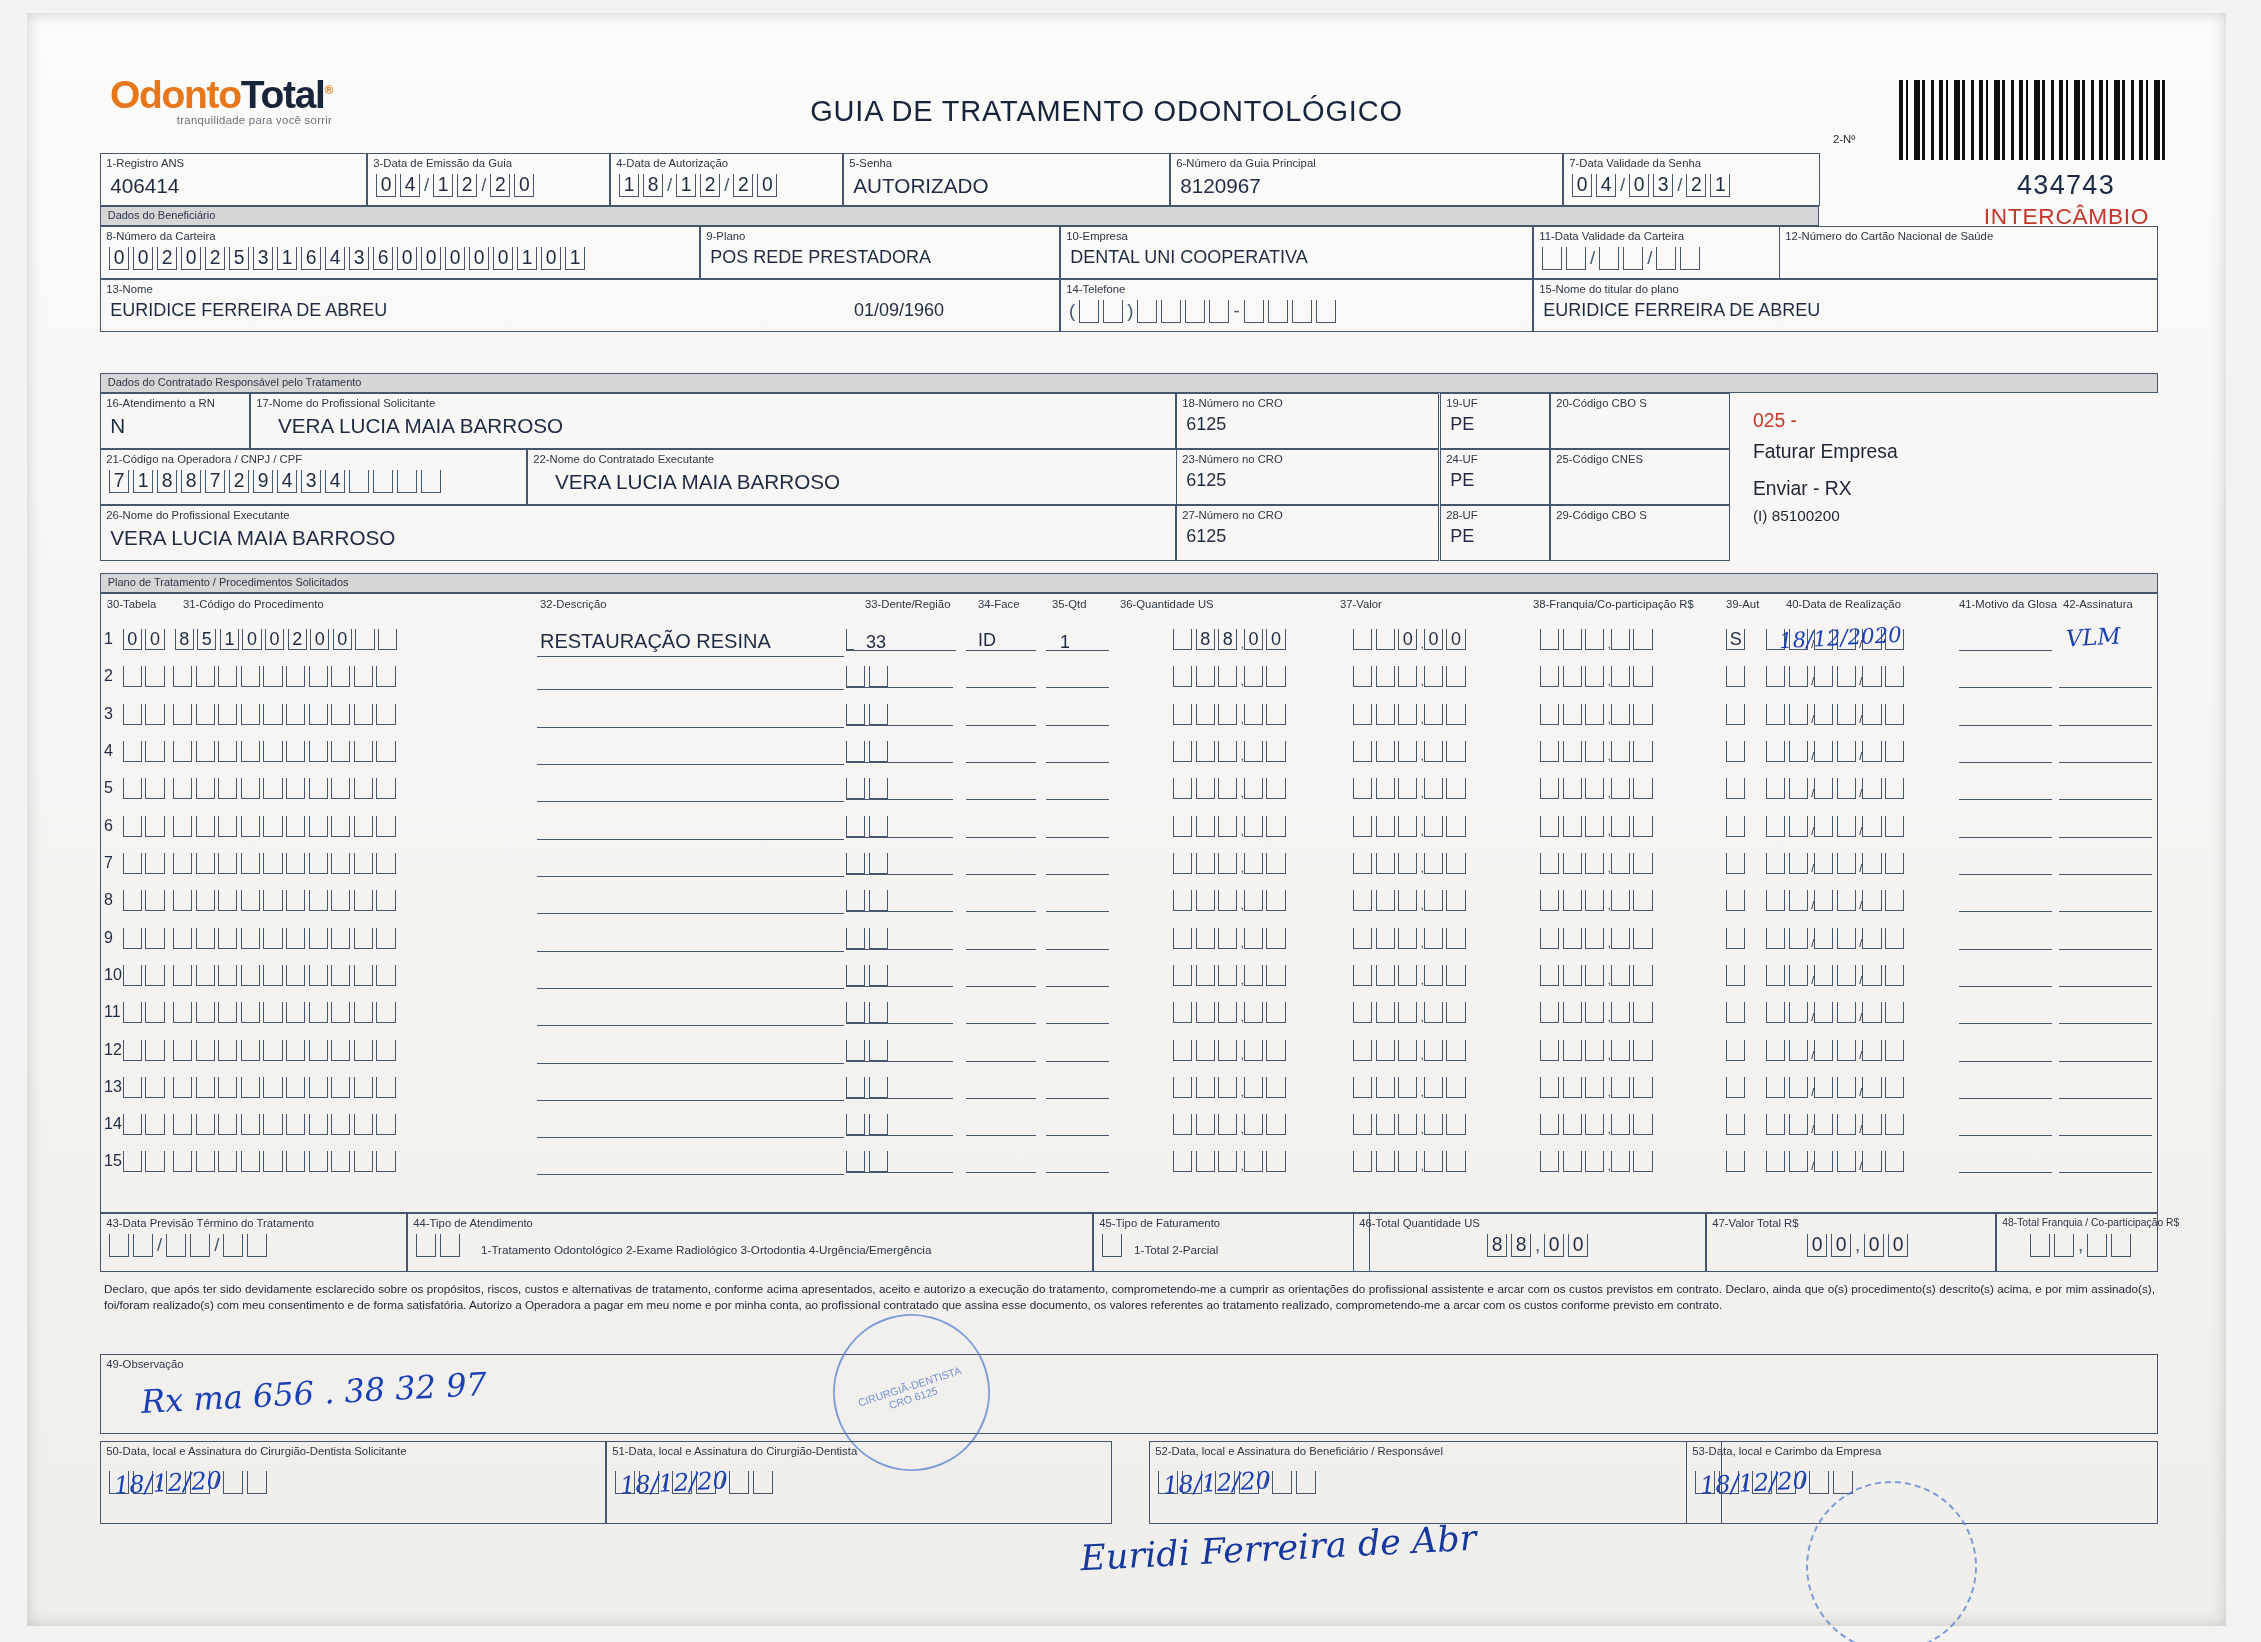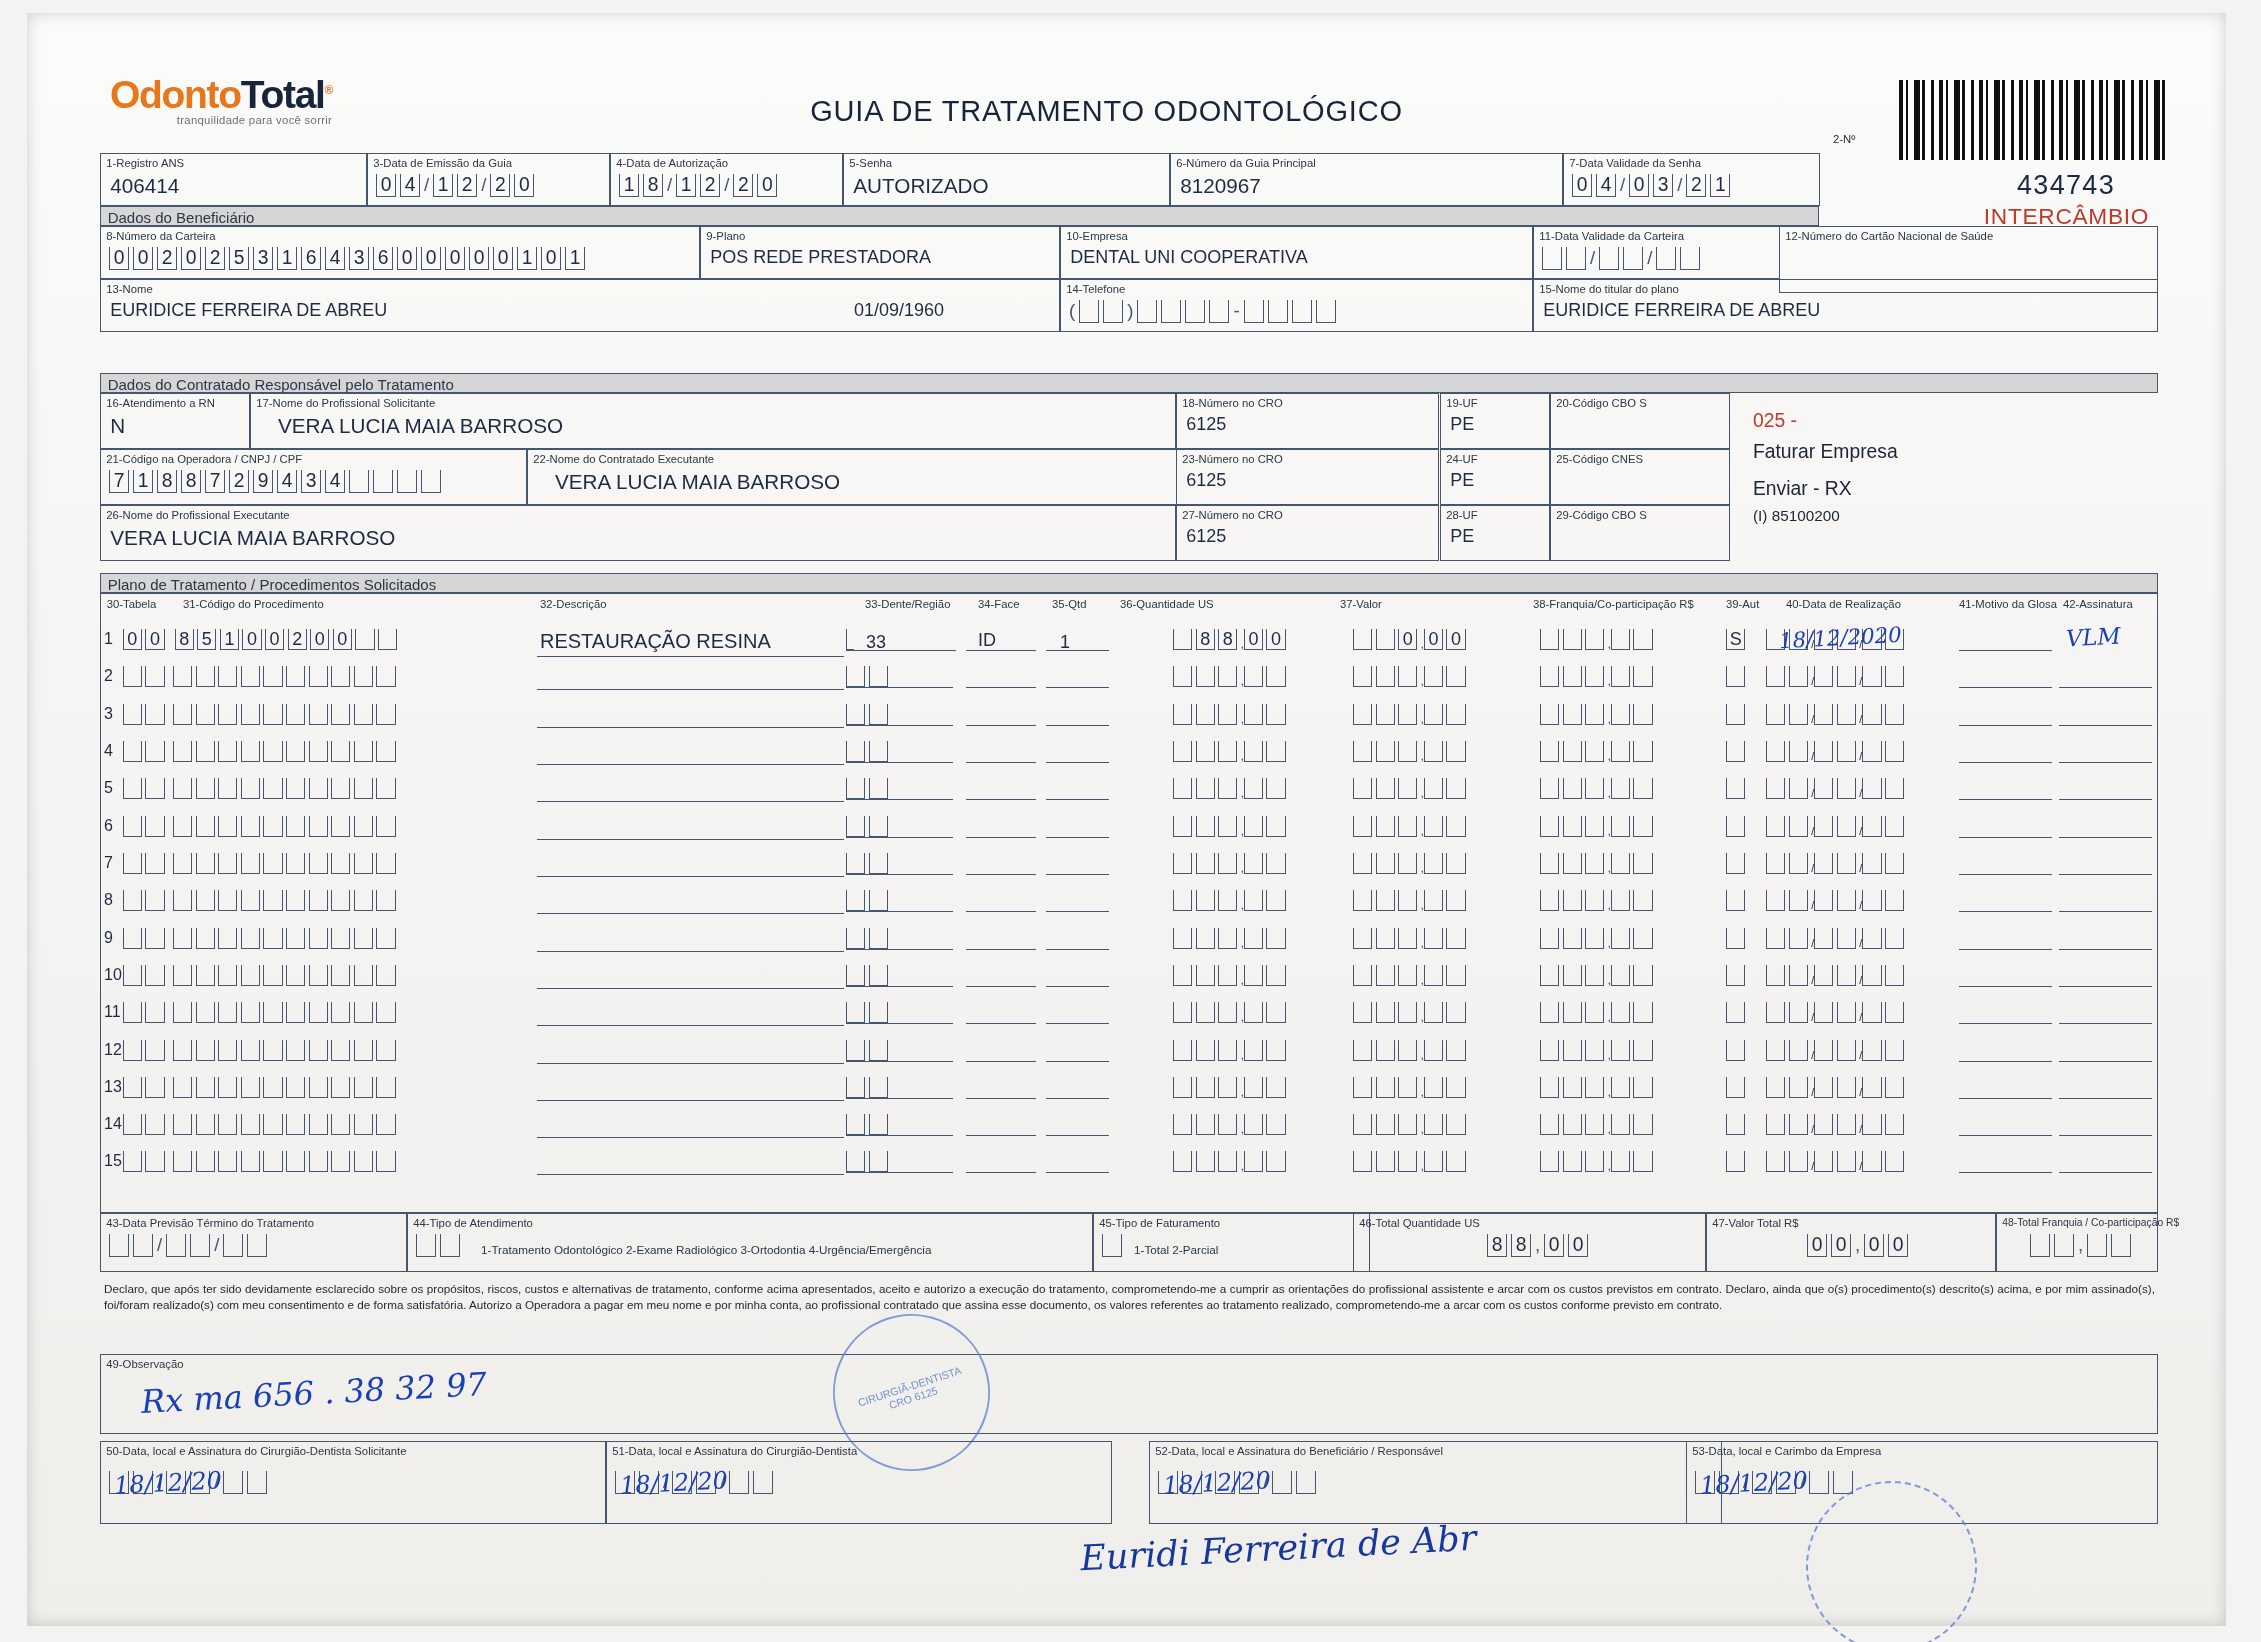--- a/index.html
+++ b/index.html
@@ -54,21 +54,21 @@
   }
   .lbl{
     position:absolute;font-size:11.3px;color:#2b3646;left:5.3px;top:2.7px;white-space:nowrap;
   }
   .val{
     position:absolute;left:9.3px;top:20px;font-size:20.7px;color:#1e2b42;white-space:nowrap;
   }
   .val.sm{font-size:18px;}
   .bar{
     position:absolute;background:#d6d6d6;border:1.3px solid #46566e;box-sizing:border-box;
-    font-size:15px;color:#2b3646;padding:2px 0 0 6.7px;
+    font-size:11px;color:#2b3646;padding:2px 0 0 6.7px;
   }
   
   .comb{position:absolute;top:20px;left:8px;display:flex;align-items:flex-end;gap:0;}
   .comb .c{
     width:20px;height:22.7px;border-left:1.3px solid #46566e;border-right:1.3px solid #46566e;
     border-bottom:1.3px solid #46566e;box-sizing:border-box;margin-right:4px;
     font-size:19.3px;line-height:22.7px;text-align:center;color:#1e2b42;
   }
   .comb .sep{font-size:18.7px;color:#46566e;margin-right:4px;line-height:22.7px;}
 
@@ -235,21 +235,21 @@
             <span class="c"></span>
             <span class="sep">/</span>
           <span class="c"></span>
             <span class="c"></span>
             <span class="sep">/</span>
           <span class="c"></span>
             <span class="c"></span>
         </div>
       </div>
 
-      <div class="bx" style="left:1679px;top:20px;width:379px;height:67px;">
+      <div class="bx" style="left:1679px;top:20px;width:379px;height:53px;">
         <div class="lbl">12-Número do Cartão Nacional de Saúde</div>
         <div class="val"></div>
       </div>
 
       <div class="bx" style="left:0;top:73px;width:960px;height:53px;">
         <div class="lbl">13-Nome</div>
         <div class="val sm">EURIDICE FERREIRA DE ABREU</div>
         <div class="val sm" style="left:753px;">01/09/1960</div>
       </div>
 

